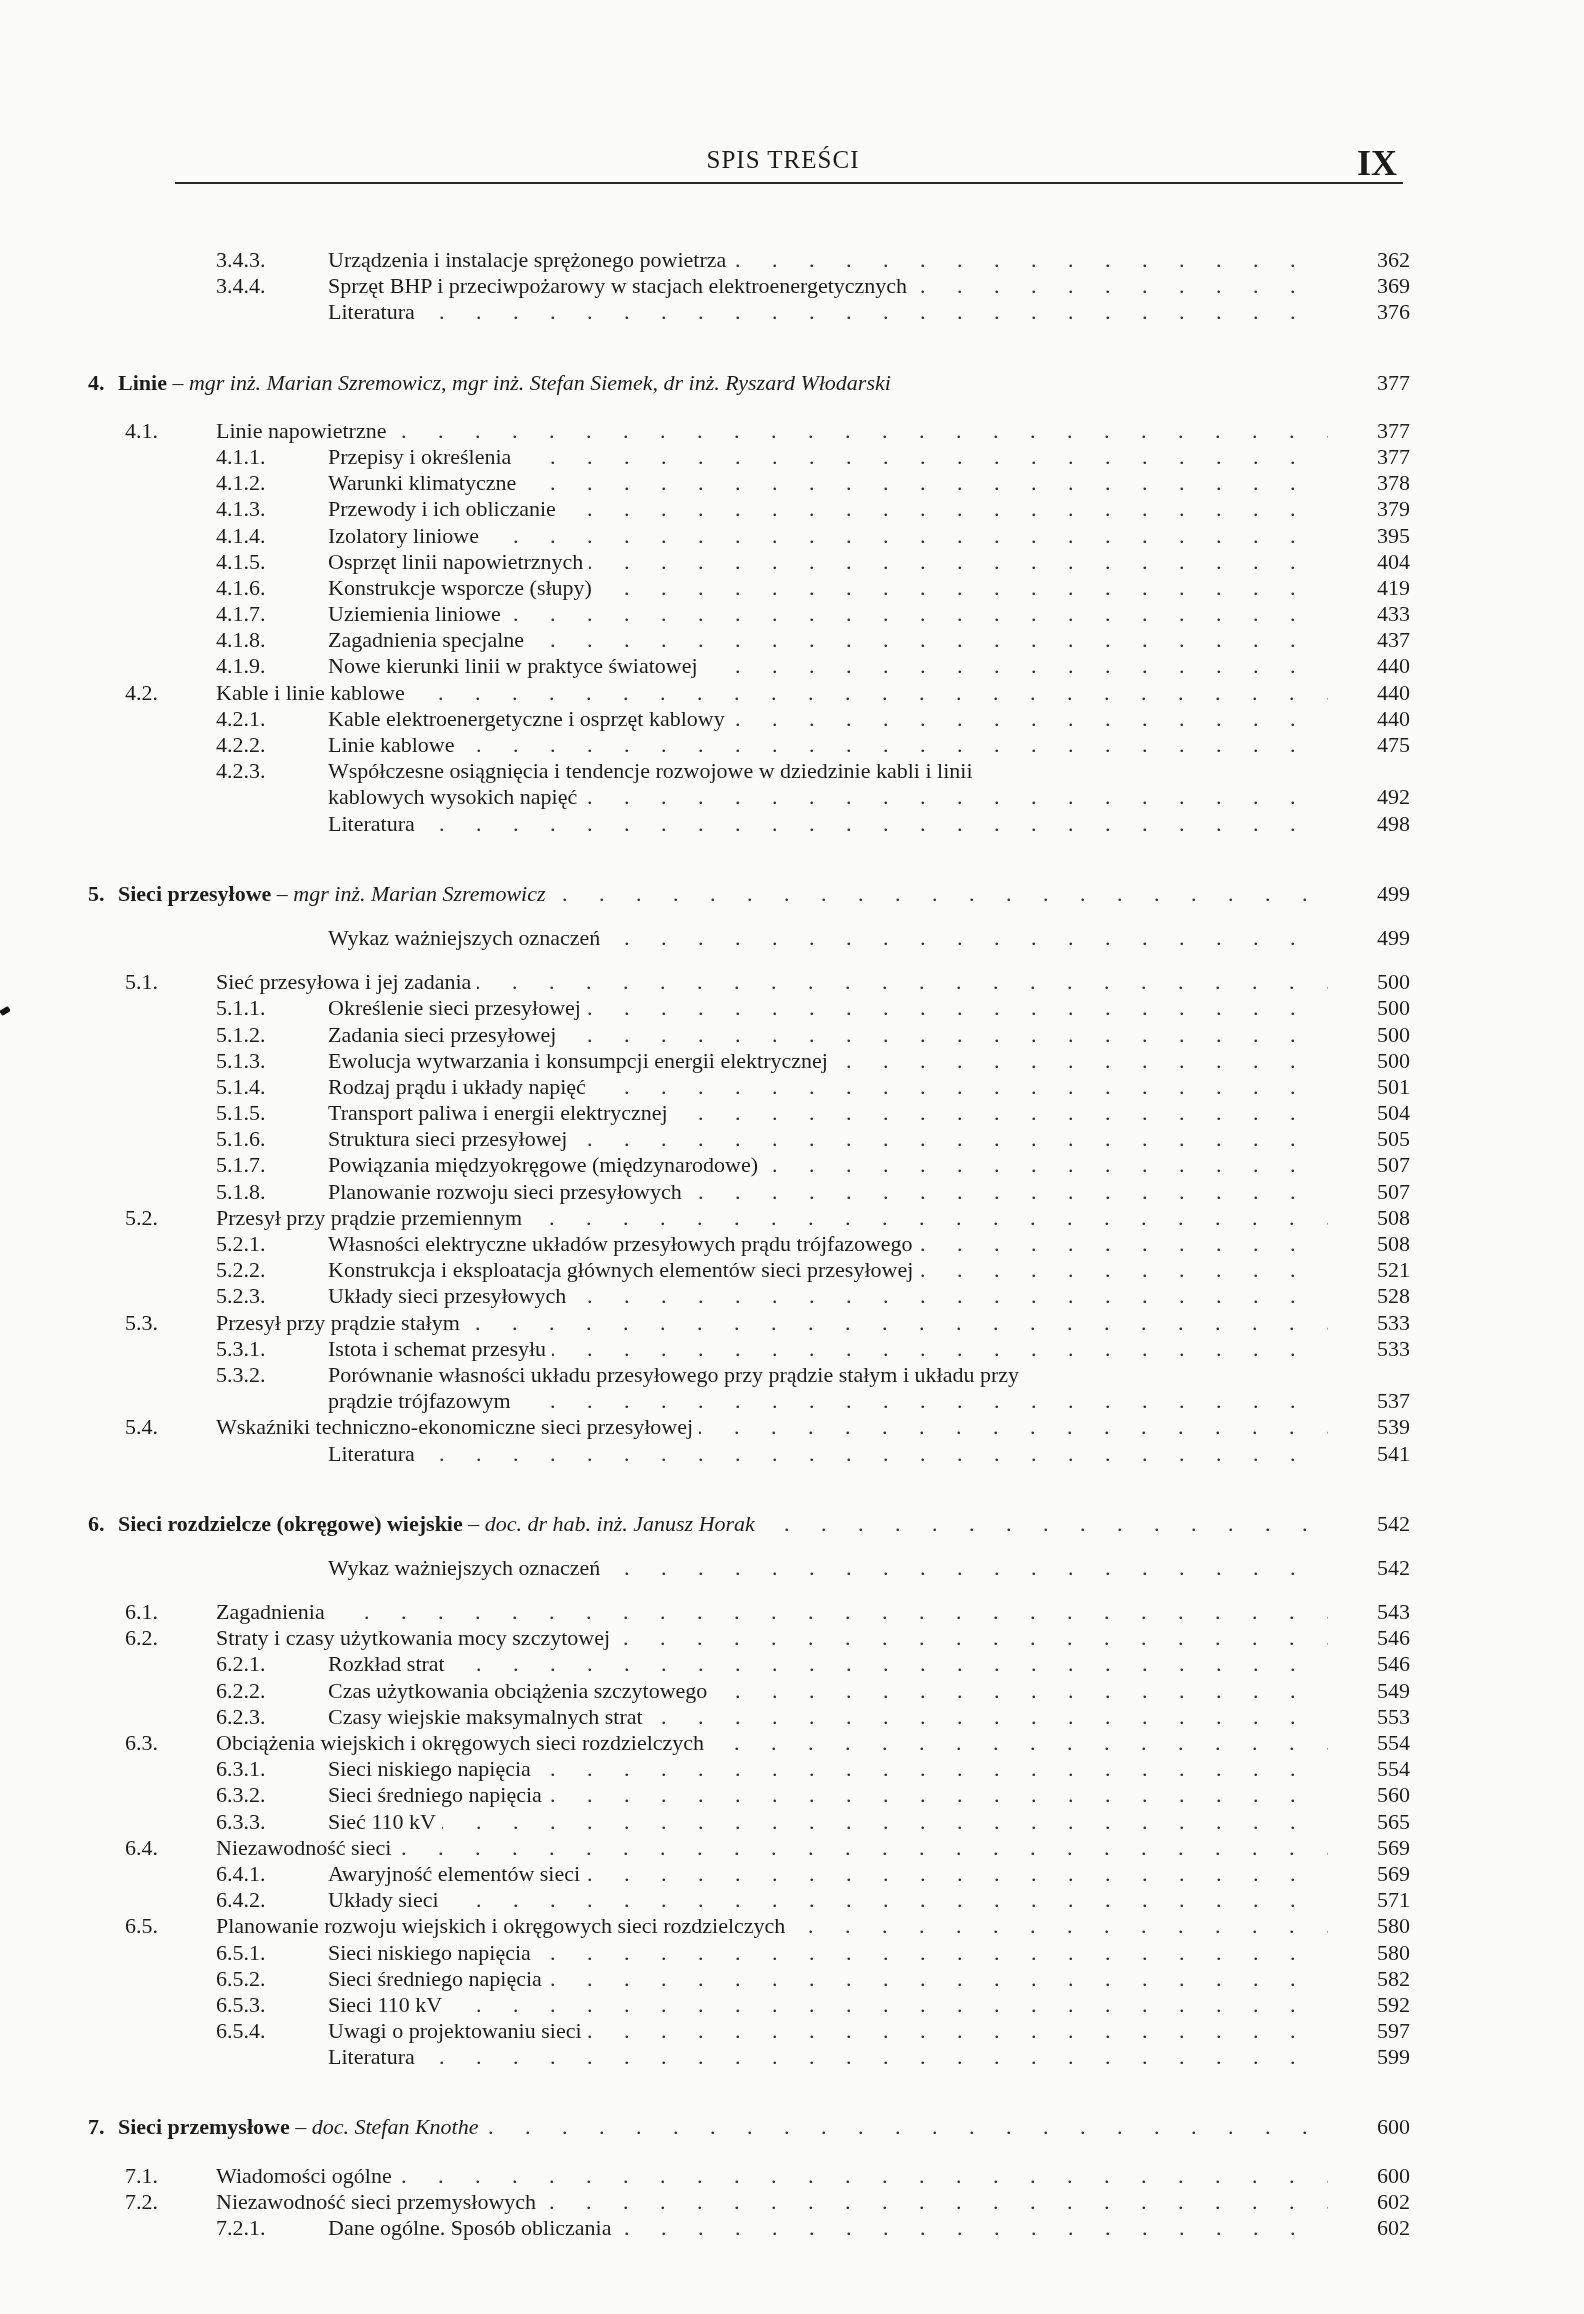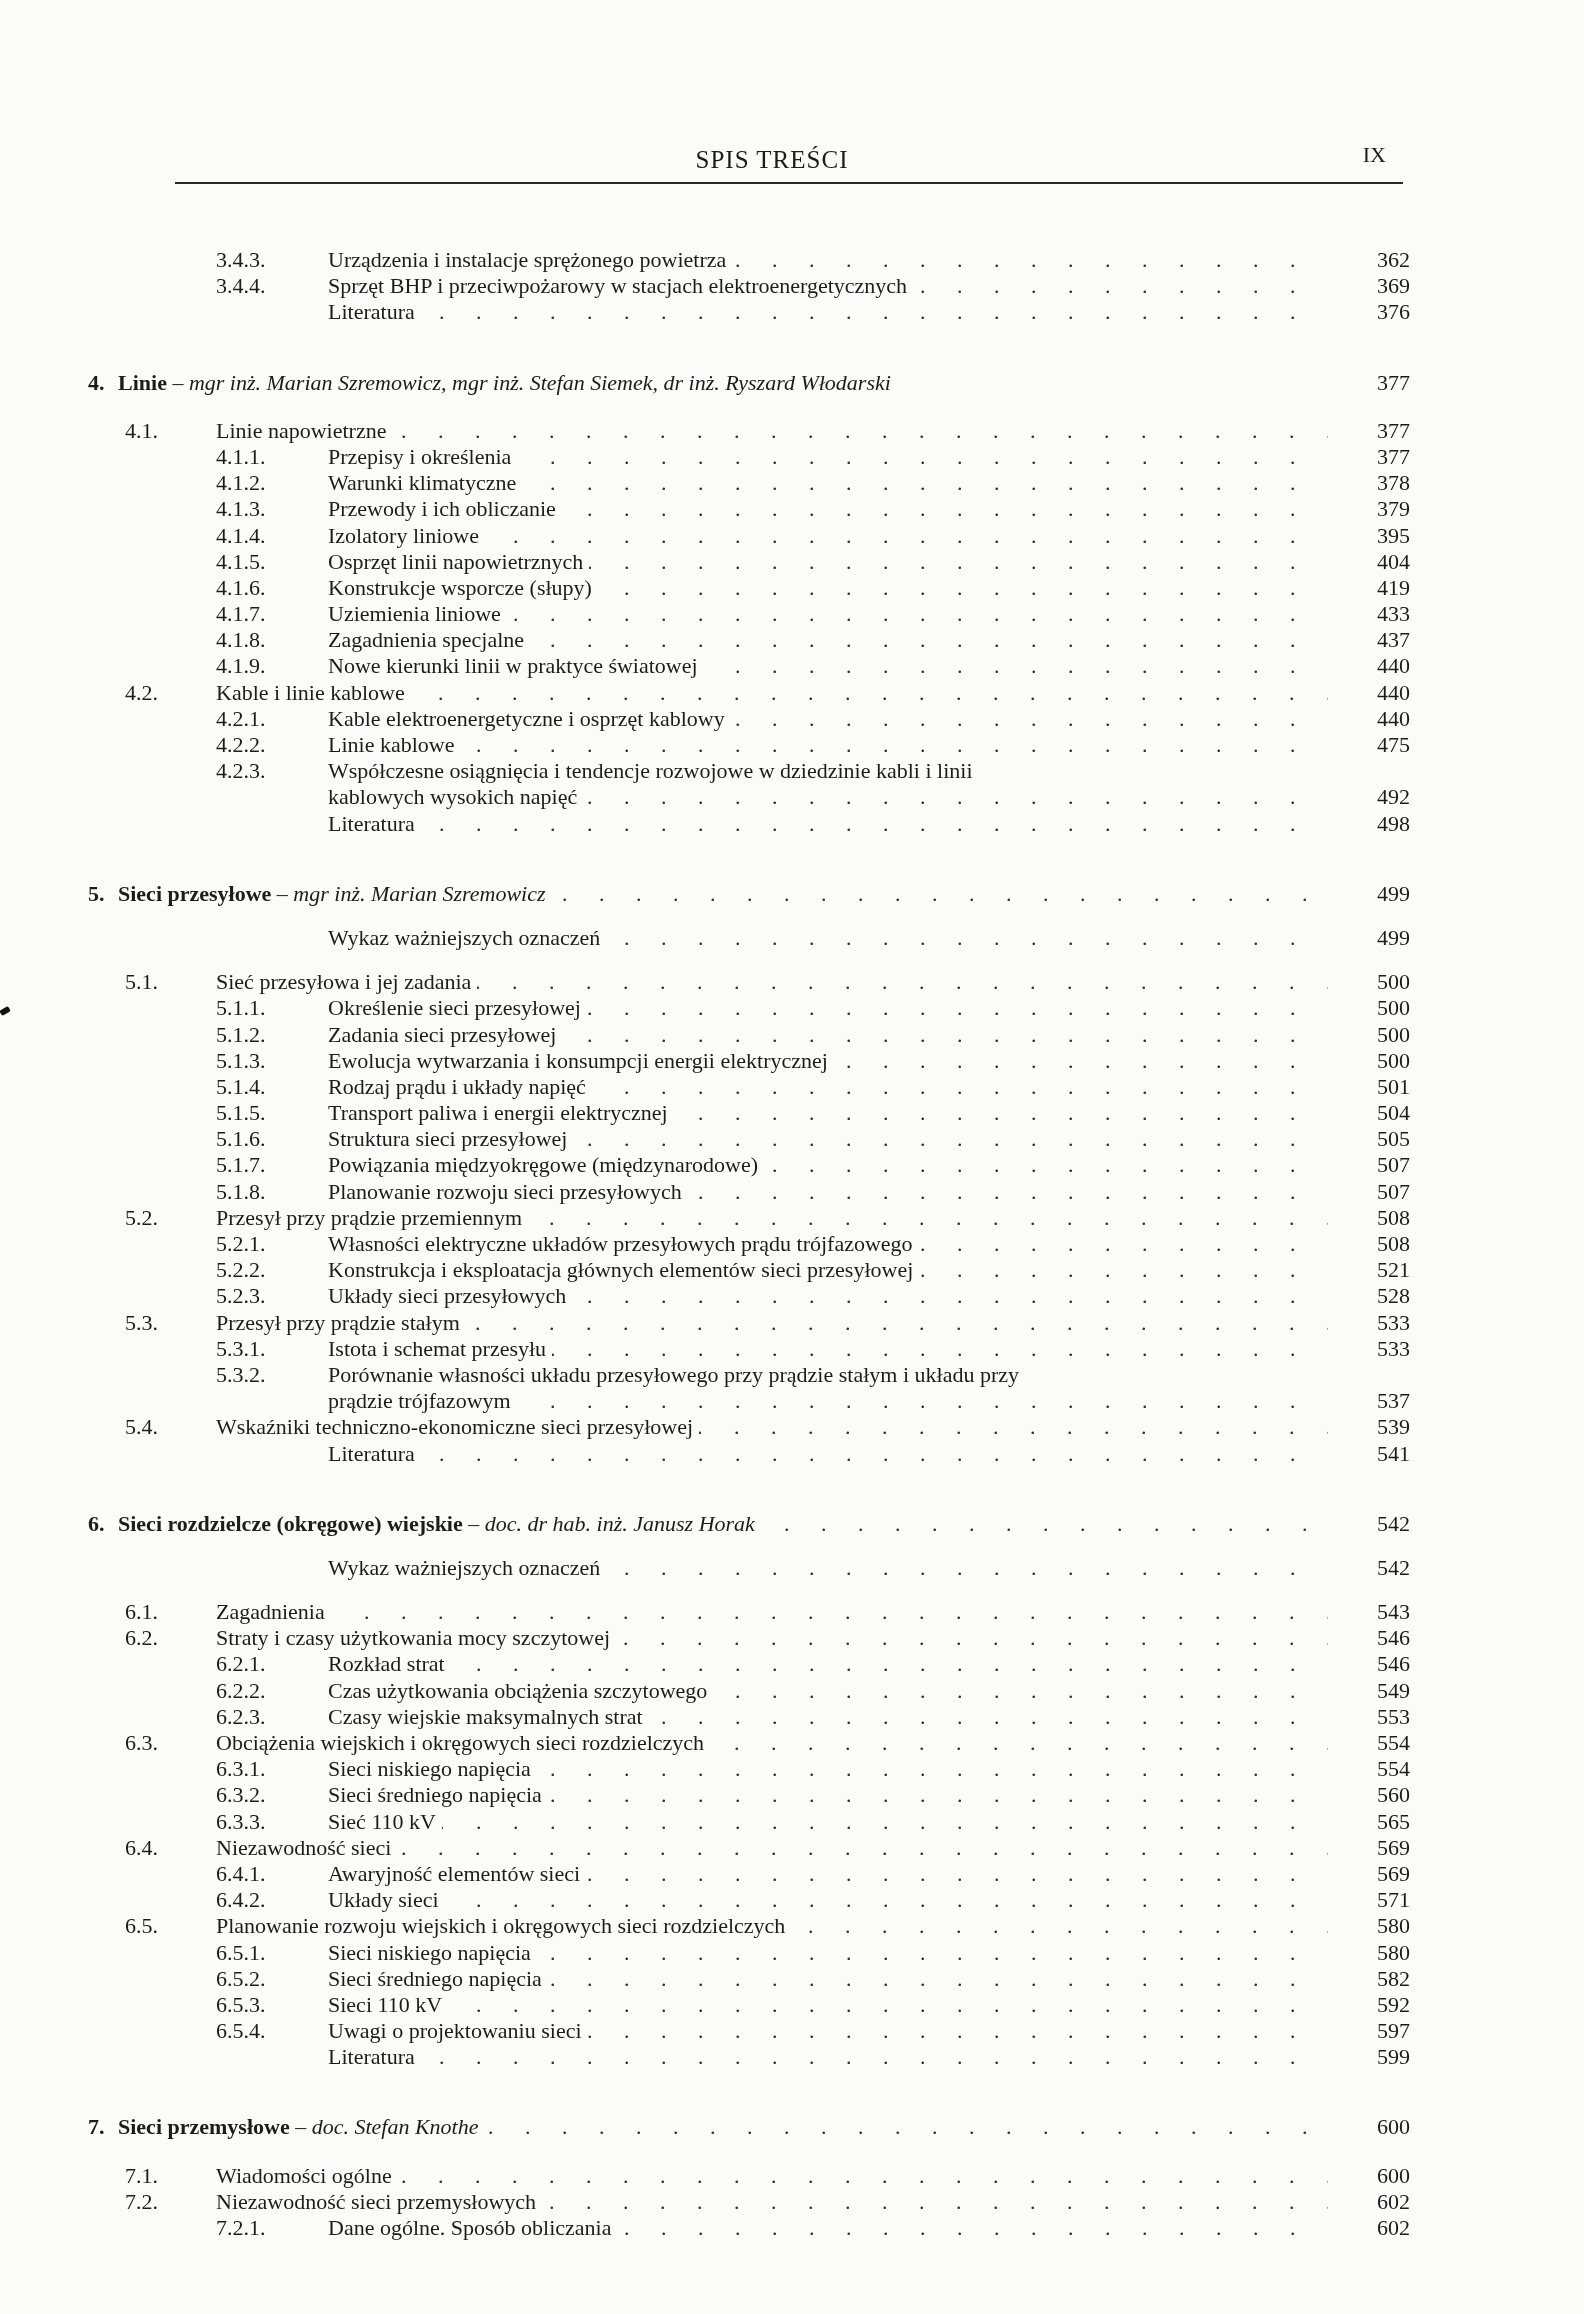--- a/index.html
+++ b/index.html
@@ -7,38 +7,39 @@
     width: 1584px;
     height: 2314px;
     background: #fbfbf9;
     position: relative;
     overflow: hidden;
     font-family: "Liberation Serif", "DejaVu Serif", serif;
     color: #1c1c1c;
   }
   .page-header {
     position: absolute;
-    left: 158px;
+    left: 169px;
     top: 138px;
     width: 1228px;
     height: 44px;
   }
   .running-title {
     position: absolute;
     left: 0; right: 0;
     top: 8px;
     text-align: center;
     font-size: 25px;
     letter-spacing: 1px;
   }
   .page-number-roman {
     position: absolute;
     right: 0;
     top: 4px;
-    font-size: 22px;
+    font-size: 36px;
+    font-weight: bold;
   }
   .header-rule {
     position: absolute;
     left: 175px;
     top: 182px;
     width: 1228px;
     height: 2px;
     background: #2a2a2a;
   }
   .toc {

